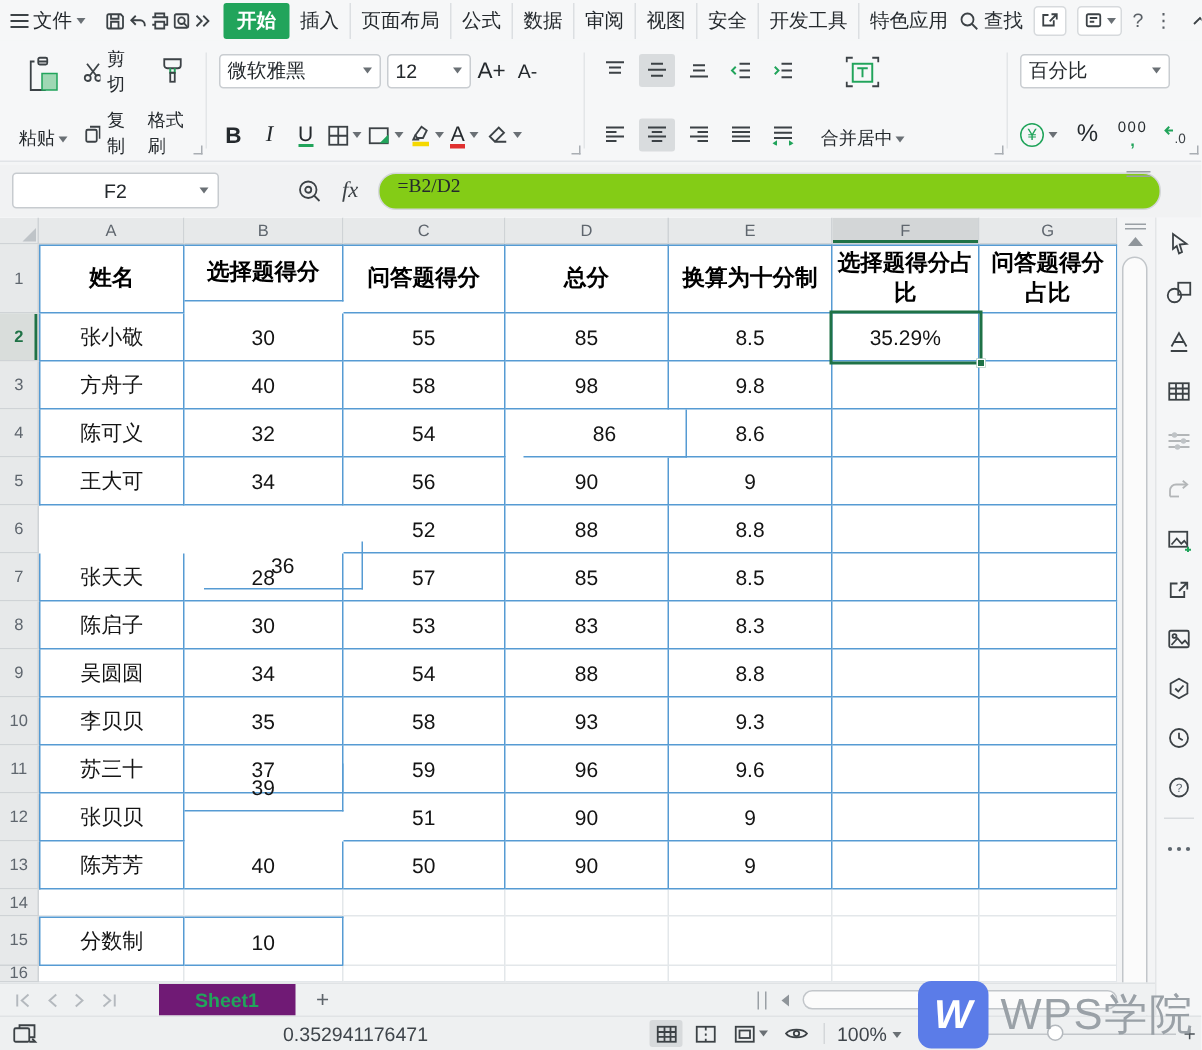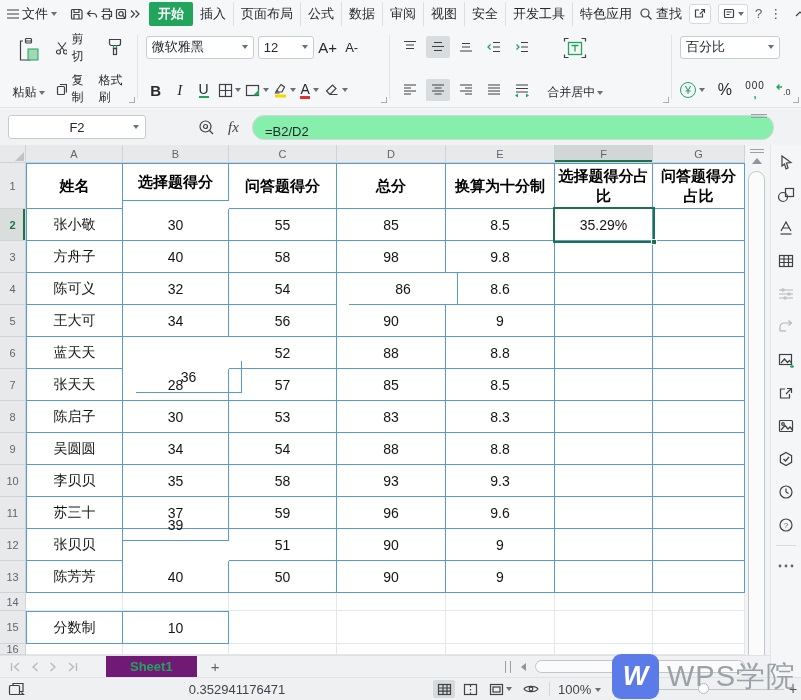--- a/index.html
+++ b/index.html
@@ -40,21 +40,21 @@
   .u{font-size:14px;border-bottom:2px solid #21a45b;line-height:13px}
   .a-red{font-size:14px;border-bottom:3px solid #e03131;line-height:14px}
   .al{display:inline-flex;align-items:center;justify-content:center;width:24px;height:22px;border-radius:2px}
   .al.active{background:#d9dcde}
 
   
   #formulabar{position:absolute;left:0;top:110px;width:801px;height:35px;background:#f1f2f3;display:flex;align-items:center}
   #namebox{position:absolute;left:8px;top:5px;width:138px;height:24px;background:#fff;border:1px solid #c7cbcf;border-radius:3px;display:flex;align-items:center;justify-content:center;font-size:13px;color:#24292d}
   #namebox .cv{position:absolute;right:6px}
   #fx-ic{position:absolute;left:228px;top:9px;font-family:"Liberation Serif",serif;font-style:italic;font-size:15px;color:#3c4246}
-  #formula-input{position:absolute;left:252px;top:5px;width:522px;height:25px;background:#86efac;border:1px solid #d4d7da;border-radius:12px;display:flex;align-items:flex-end;padding:0 12px;font-family:Liberation Sans, sans-serif;font-size:13px;color:#24292d}
+  #formula-input{position:absolute;left:252px;top:5px;width:522px;height:25px;background:#84cc16;border:1px solid #d4d7da;border-radius:12px;display:flex;align-items:flex-start;padding:0 12px;font-family:Liberation Serif, serif;font-size:13px;color:#24292d}
   #split-h{position:absolute;right:34px;top:2px;width:16px}
   #split-h div{height:0;border-top:1px solid #9aa0a5;margin:2px 0}
 
   
   #gridwrap{position:absolute;left:0;top:145px;width:745px;height:510px;background:#fff;overflow:hidden}
   .hcell{position:absolute;background:#e7e9ea;border-right:1px solid #cfd3d6;border-bottom:1px solid #cfd3d6;color:#5f666e;font-size:11px;display:flex;align-items:center;justify-content:center}
   .hcell.selcol{background:#d3d6d7;box-shadow:inset 0 -2px 0 #1f7246}
   .hcell.selrow{background:#d9dddb;box-shadow:inset -2px 0 0 #1f7246;color:#1f7246;font-weight:bold}
   #corner-tri{position:absolute;right:1px;bottom:1px;width:0;height:0;border-left:9px solid transparent;border-bottom:9px solid #bfc4c8}
   .cell{position:absolute;border-right:1px solid #e3e7ea;border-bottom:1px solid #e3e7ea;display:flex;align-items:center;justify-content:center;font-size:14px;color:#141414;overflow:hidden}
@@ -477,21 +477,20 @@
       <div class="cell tb" style="left: 653px; top: 128px; width: 92px; height: 32px;"></div>
       <div class="hcell" style="left: 0px; top: 160px; width: 26px; height: 32px;">5</div>
       <div class="cell tb tl" style="left: 26px; top: 160px; width: 97px; height: 32px;">王大可</div>
       <div class="cell tb" style="left: 123px; top: 160px; width: 106px; height: 32px;">34</div>
       <div class="cell tb" style="left: 229px; top: 160px; width: 108px; height: 32px;">56</div>
       <div class="cell tb" style="left: 337px; top: 160px; width: 109px; height: 32px;">90</div>
       <div class="cell tb" style="left: 446px; top: 160px; width: 109px; height: 32px;">9</div>
       <div class="cell tb" style="left: 555px; top: 160px; width: 98px; height: 32px;"></div>
       <div class="cell tb" style="left: 653px; top: 160px; width: 92px; height: 32px;"></div>
       <div class="hcell" style="left: 0px; top: 192px; width: 26px; height: 32px;">6</div>
-      <div class="cell tb tl" style="left: 26px; top: 192px; width: 97px; height: 32px;">蓝天天</div>
       <div class="cell tb" style="left: 136px; top: 192px; width: 106px; height: 32px; margin-top: 24px;">36</div>
       <div class="cell tb" style="left: 229px; top: 192px; width: 108px; height: 32px;">52</div>
       <div class="cell tb" style="left: 337px; top: 192px; width: 109px; height: 32px;">88</div>
       <div class="cell tb" style="left: 446px; top: 192px; width: 109px; height: 32px;">8.8</div>
       <div class="cell tb" style="left: 555px; top: 192px; width: 98px; height: 32px;"></div>
       <div class="cell tb" style="left: 653px; top: 192px; width: 92px; height: 32px;"></div>
       <div class="hcell" style="left: 0px; top: 224px; width: 26px; height: 32px;">7</div>
       <div class="cell tb tl" style="left: 26px; top: 224px; width: 97px; height: 32px;">张天天</div>
       <div class="cell tb" style="left: 123px; top: 224px; width: 106px; height: 32px;">28</div>
       <div class="cell tb" style="left: 229px; top: 224px; width: 108px; height: 32px;">57</div>

